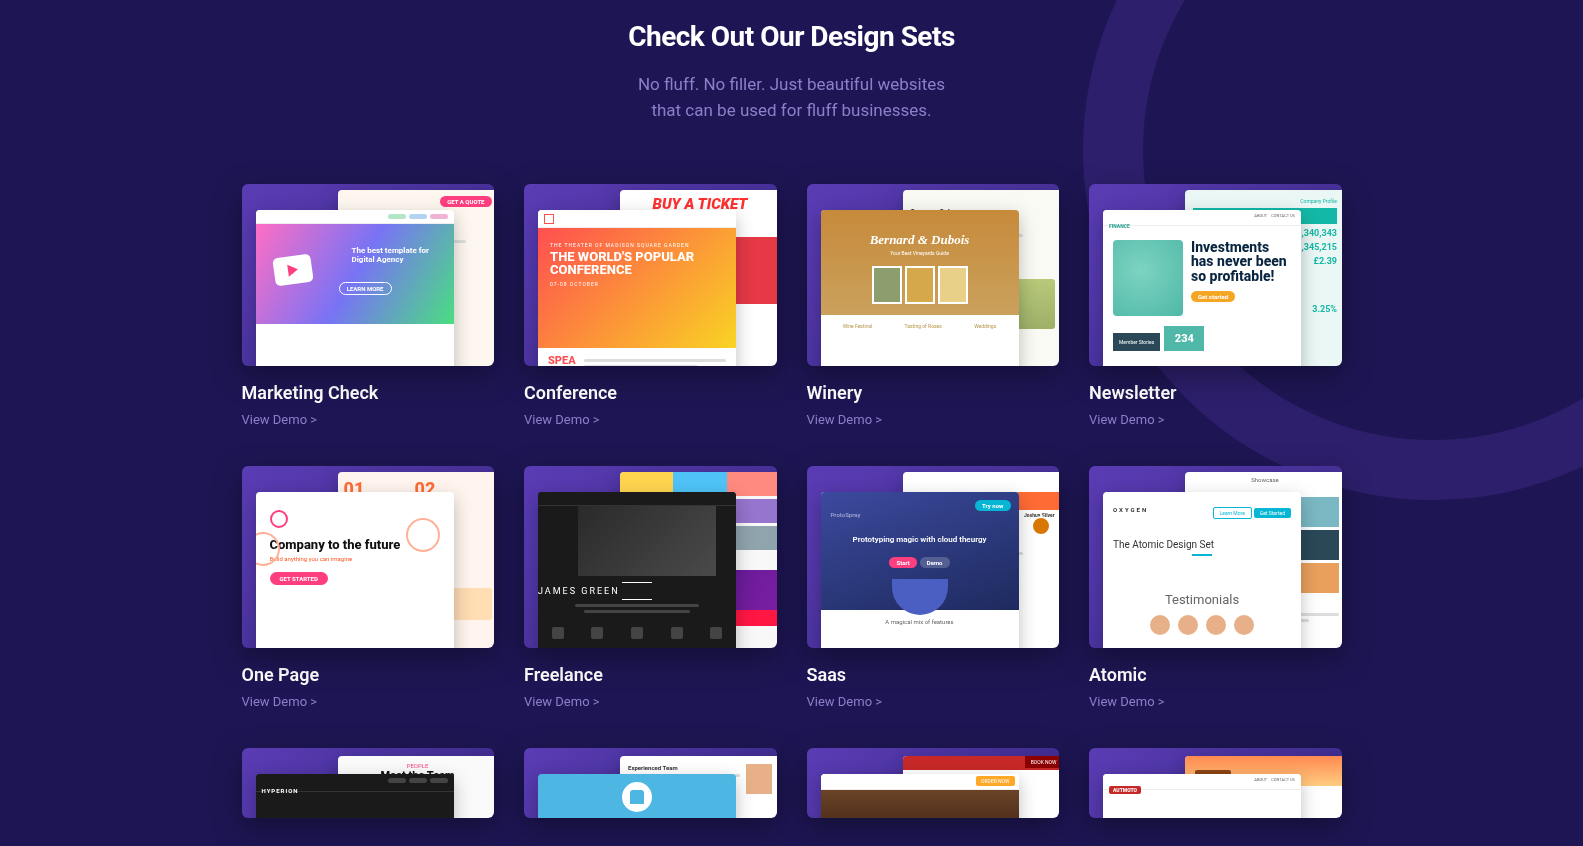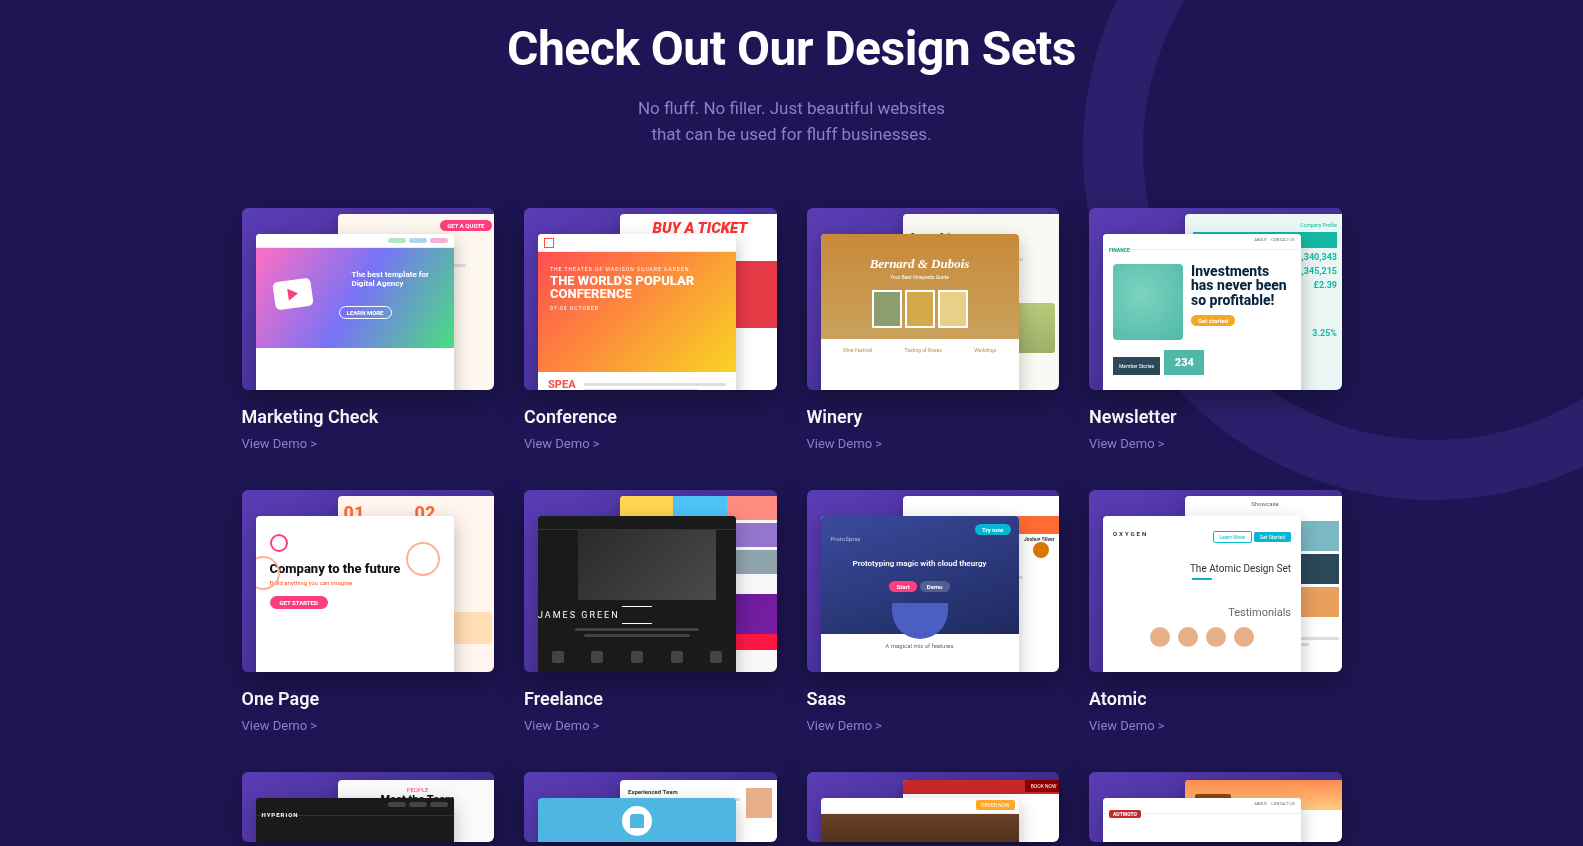--- a/index.html
+++ b/index.html
@@ -24,21 +24,21 @@
   }
   .container {
     width: 1100px;
     margin: 0 auto;
     padding-top: 20px;
     position: relative;
     z-index: 1;
   }
   .heading {
     text-align: center;
-    font-size: 48px;
+    font-size: 28px;
     font-weight: 700;
     letter-spacing: -0.5px;
     margin-bottom: 18px;
   }
   .subheading {
     text-align: center;
     color: #8d7ec9;
     font-size: 17px;
     line-height: 1.55;
     margin-bottom: 60px;
@@ -178,23 +178,23 @@
   .saas-back .bar1{ height:18px;background:#ff6b35;margin-top:20px; }
   .saas-back .av{ width:20px;height:20px;border-radius:50%;background:#d97706;position:absolute;right:12px;top:44px;border:2px solid #fff;}
   .saas-back .q{ font-size:6px;color:#333;padding:20px 8px 2px;font-weight:700;}
 
   .atom-hero{ background:#fff; padding:8px 10px; }
   .atom-nav{ display:flex;justify-content:space-between;align-items:center; }
   .atom-logo{ font-size:6px;letter-spacing:2px;color:#333;font-weight:700; }
   .atom-btns span{ font-size:5px;padding:2px 6px;border-radius:2px;margin-left:2px; }
   .atom-btns .o{ border:1px solid #06b6d4;color:#06b6d4; }
   .atom-btns .f{ background:#06b6d4;color:#fff; }
-  .atom-h{ text-align:right;font-size:10px;color:#333;margin:20px 0 4px; font-weight:400;}
+  .atom-h{ text-align:left;font-size:10px;color:#333;margin:20px 0 4px; font-weight:400;}
   .atom-line{ width:20px;height:2px;background:#06b6d4;margin:0 auto; }
-  .atom-h2{ text-align:right;font-size:11px;color:#666;margin-top:26px; }
+  .atom-h2{ text-align:center;font-size:13px;color:#666;margin-top:36px; }
   .atom-avs{ display:flex;justify-content:center;gap:8px;margin-top:8px; }
   .atom-avs div{ width:20px;height:20px;border-radius:50%;background:#e8b088; }
   .atom-back{ background:#fff; }
   .atom-strip{ display:flex;flex-direction:column;gap:3px;padding:14px 6px 6px; }
   .atom-strip div{ height:30px;background:#7ab8c4; }
   .atom-strip div:nth-child(2){background:#2a4858;}
   .atom-strip div:nth-child(3){background:#e8a05c;}
   .atom-back .txt{ font-size:5px;color:#999;padding:4px 6px;line-height:1.3; }
   .atom-stars{ color:#ff3e7f;font-size:6px;padding:0 6px; }
 

